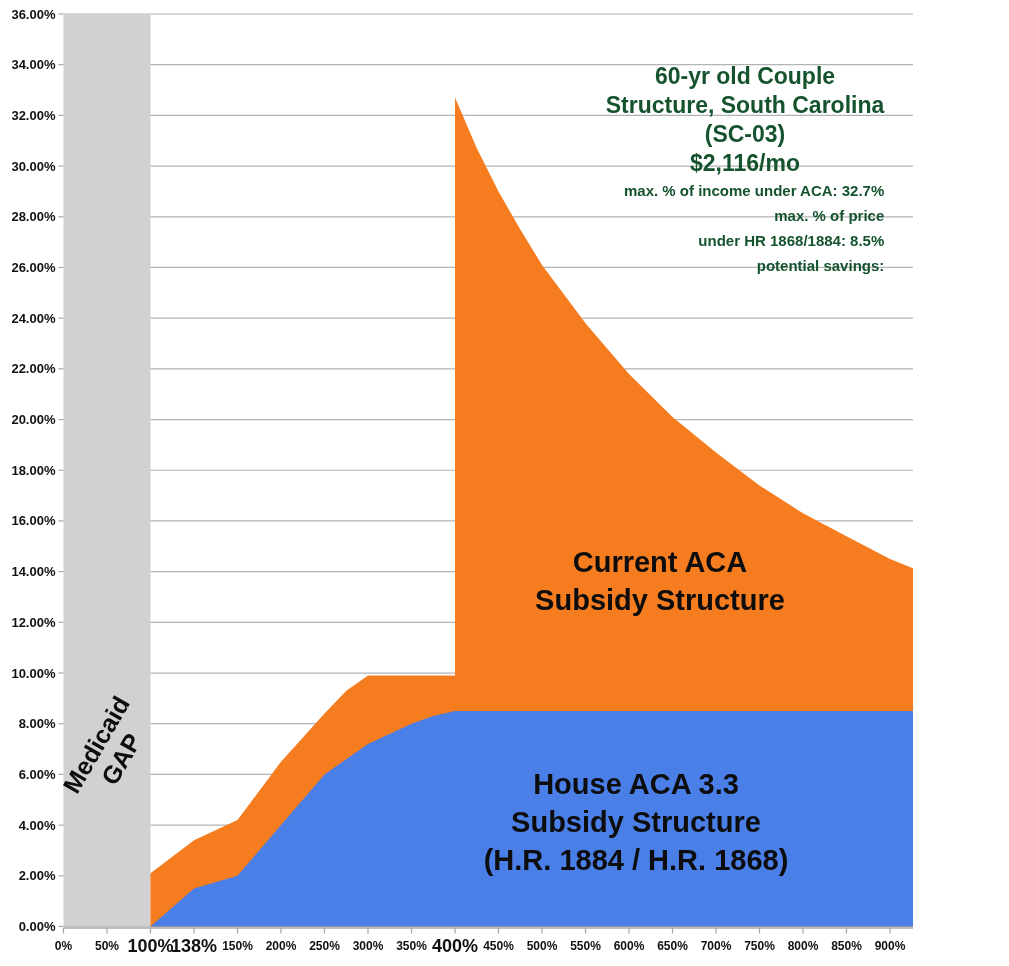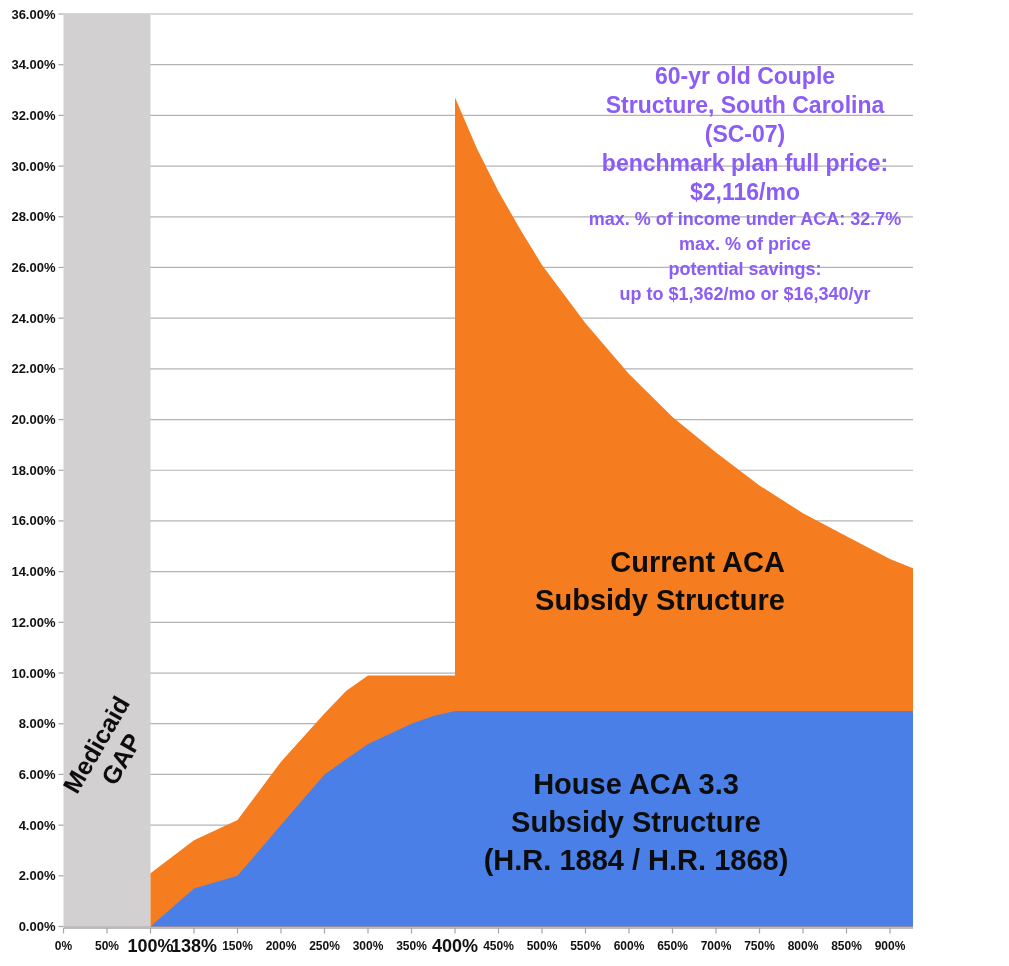--- a/index.html
+++ b/index.html
@@ -2,28 +2,28 @@
 <html><head>
 <meta charset="utf-8">
 <style>
   html,body{margin:0;padding:0;background:#fff;}
   .stage{position:relative;width:913px;height:966px;background:#fff;overflow:hidden;
          font-family:"Liberation Sans",sans-serif;}
   svg{position:absolute;left:0;top:0;}
   svg text{font-family:"Liberation Sans",sans-serif;fill:#111;font-weight:bold;}
   .lbl{position:absolute;transform:translate(-50%,-50%);text-align:center;font-weight:bold;
        color:#0d0d0d;white-space:nowrap;}
-  .lbl-current{left:660px;top:581px;font-size:29px;line-height:38px;text-align:right;}
+  .lbl-current{left:660px;top:581px;font-size:29px;line-height:38px;}
   .lbl-house{left:636px;top:822px;font-size:29px;line-height:38px;}
   .lbl-medicaid{left:109px;top:752px;font-size:25px;line-height:29px;
                 transform:translate(-50%,-50%) rotate(-60deg);}
   .annotation{position:absolute;left:745px;top:62px;transform:translateX(-50%);
-              text-align:center;color:#8b5cf6;font-weight:bold;white-space:nowrap;}
+              text-align:center;color:#14532d;font-weight:bold;white-space:nowrap;}
   .annotation .big{font-size:23px;line-height:29px;}
-  .annotation .small{font-size:18px;line-height:25px;}
+  .annotation .small{font-size:15px;line-height:25px;text-align:right;}
 </style>
 </head>
 <body>
 
 <div class="stage">
 
   <svg id="chart-svg" width="1009" height="966" viewBox="0 0 1009 966">
       <line x1="63.5" y1="926.5" x2="977" y2="926.5" stroke="#b3b3b3" stroke-width="1.2"></line>
       <line x1="58.5" y1="926.5" x2="63.5" y2="926.5" stroke="#a6a6a6" stroke-width="1.2"></line>
       <line x1="63.5" y1="875.8055555555555" x2="977" y2="875.8055555555555" stroke="#b3b3b3" stroke-width="1.2"></line>
@@ -143,22 +143,21 @@
 
   <div class="lbl lbl-house">
     <div>House ACA 3.3</div>
     <div>Subsidy Structure</div>
     <div>(H.R. 1884 / H.R. 1868)</div>
   </div>
 
   <div class="annotation">
     <div class="big">60-yr old Couple</div>
     <div class="big">Structure, South Carolina</div>
-    <div class="big">(SC-07)</div>
-    <div class="big">benchmark plan full price:</div>
+    <div class="big">(SC-03)</div>
     <div class="big">$2,116/mo</div>
     <div class="small">max. % of income under ACA: 32.7%</div>
     <div class="small">max. % of price</div>
+    <div class="small">under HR 1868/1884: 8.5%</div>
     <div class="small">potential savings:</div>
-    <div class="small">up to $1,362/mo or $16,340/yr</div>
   </div>
 
 </div>
 
 </body></html>

